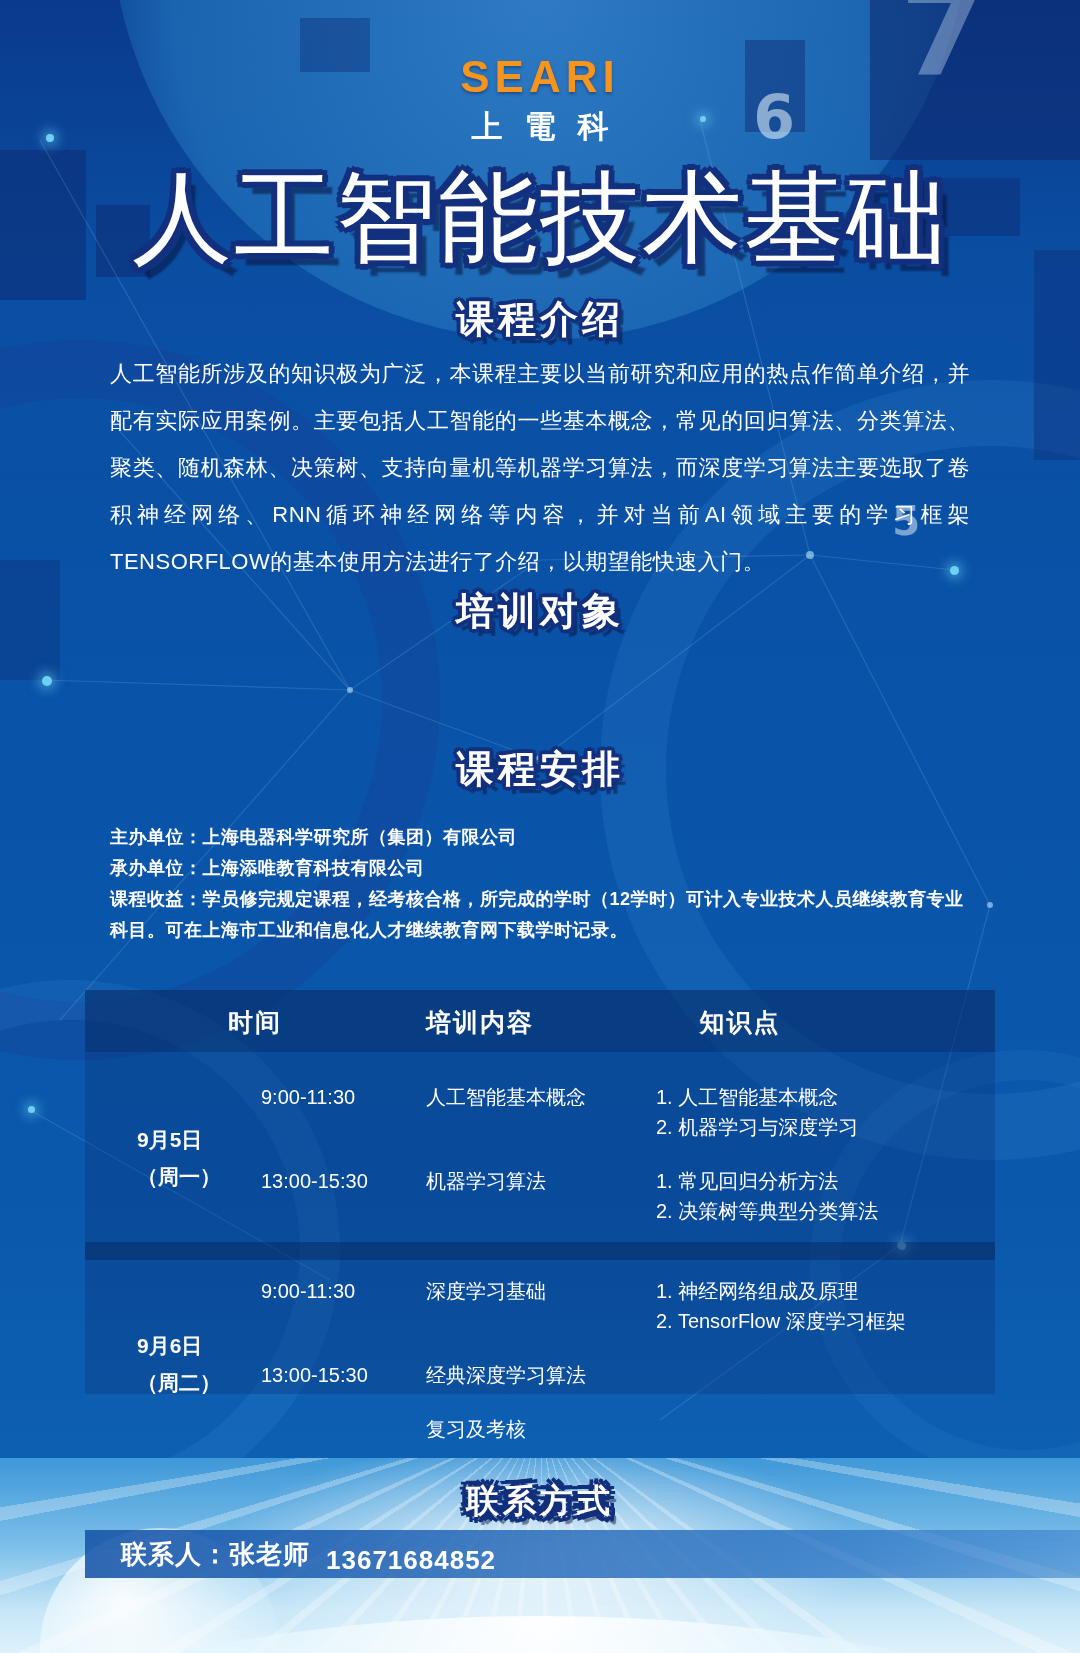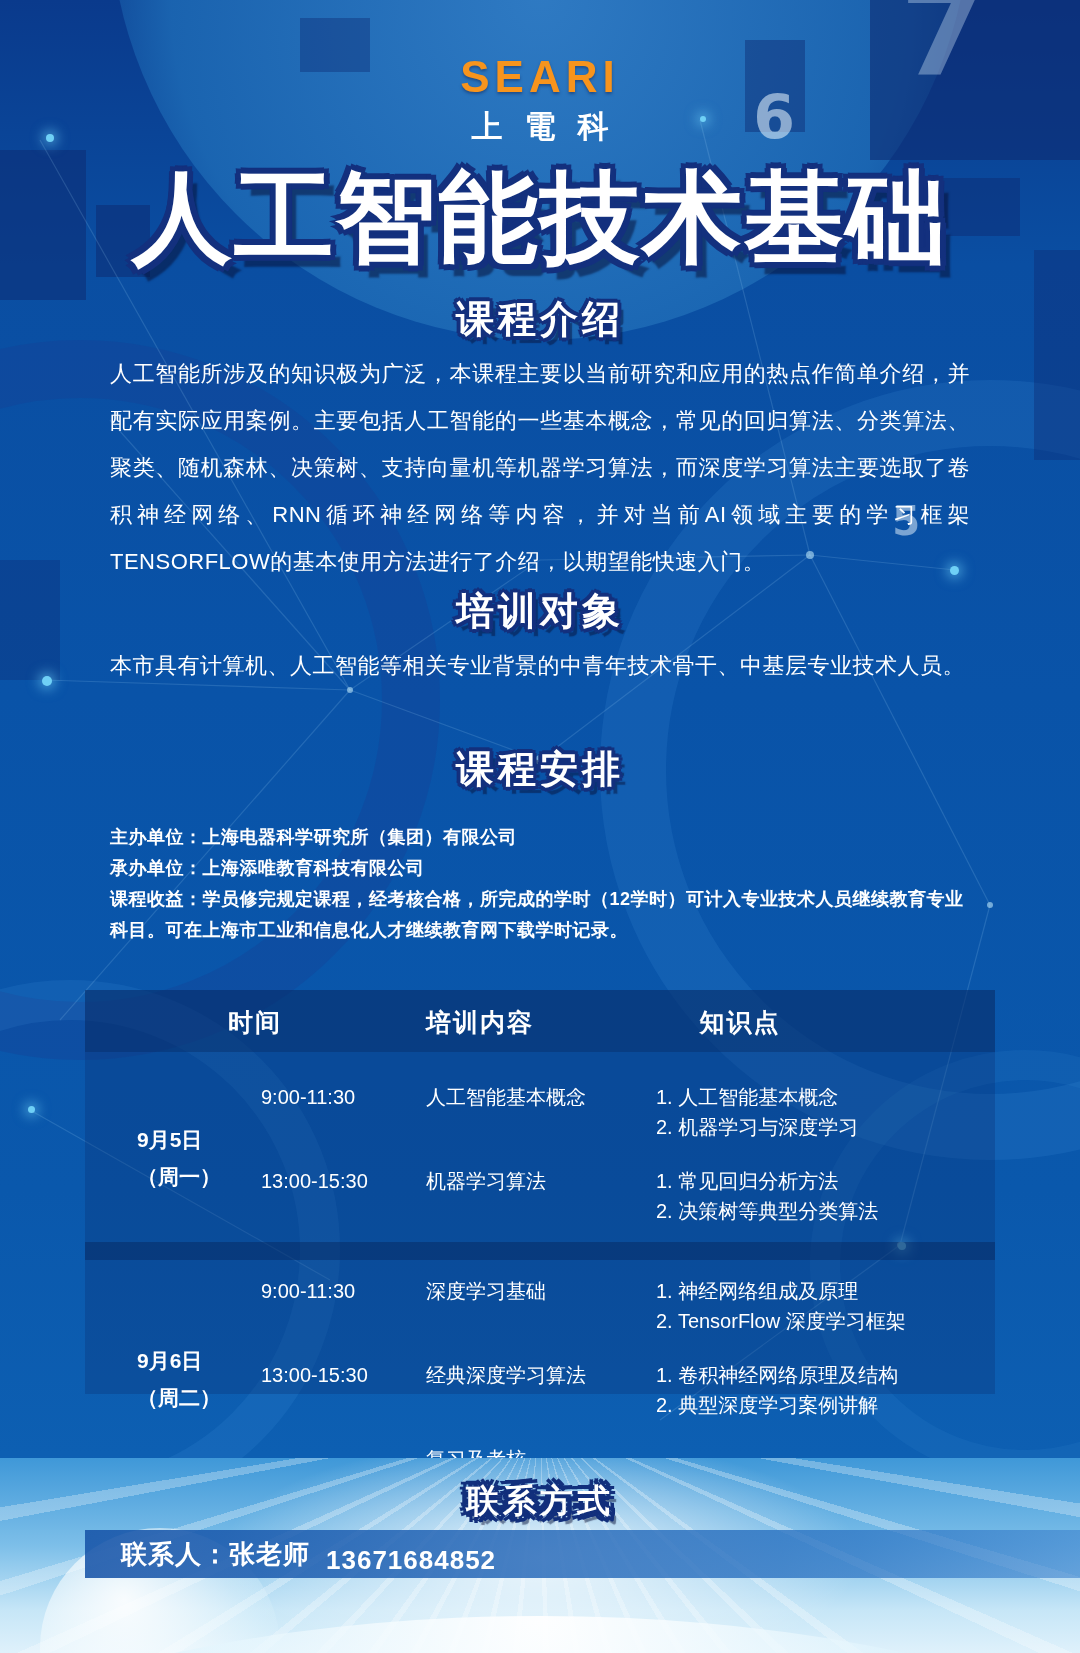--- a/index.html
+++ b/index.html
@@ -34,21 +34,21 @@
   .d5 { right:160px; top:498px; font-size:40px; color:rgba(235,248,255,.5); }
   .net { position:absolute; left:0; top:0; }
   .dot { position:absolute; border-radius:50%; background:#6fd0f6; box-shadow:0 0 12px 4px rgba(110,205,245,.55); }
   
   .logo-wrap { position:absolute; top:52px; width:100%; text-align:center; }
   .logo-brand { font-size:44px; font-weight:bold; letter-spacing:5px; color:#f7941d;
     text-shadow:0 2px 3px rgba(20,40,90,.5); }
   .logo-cn { margin-top:4px; font-family:"DejaVu Serif","Liberation Serif",serif; font-weight:bold;
     font-size:31px; letter-spacing:22px; padding-left:22px; color:#fff; }
   .title { position:absolute; top:152px; width:100%; text-align:center;
-    font-size:100px; font-weight:bold; letter-spacing:2px; color:#fff;
+    font-size:100px; font-weight:normal; letter-spacing:2px; color:#fff;
     text-shadow:-5px -5px 0 #13307e,5px -5px 0 #13307e,-5px 5px 0 #13307e,5px 5px 0 #13307e,
       0 -6px 0 #13307e,0 6px 0 #13307e,-6px 0 0 #13307e,6px 0 0 #13307e,10px 12px 2px rgba(8,18,58,.55); }
   .heading { position:absolute; width:100%; text-align:center; font-weight:bold; color:#fff;
     font-size:38px; letter-spacing:4px;
     text-shadow:-3px -3px 0 #13307e,3px -3px 0 #13307e,-3px 3px 0 #13307e,3px 3px 0 #13307e,
       0 -4px 0 #13307e,0 4px 0 #13307e,-4px 0 0 #13307e,4px 0 0 #13307e,6px 7px 1px rgba(8,18,58,.5); }
   .h-intro { top:294px; }
   .h-audience { top:586px; }
   .h-schedule { top:744px; }
   
@@ -156,21 +156,20 @@
     <div class="logo-brand">SEARI</div>
     <div class="logo-cn">上電科</div>
   </div>
 
   <div class="title">人工智能技术基础</div>
 
   <div class="heading h-intro">课程介绍</div>
   <div class="body-text intro-body">人工智能所涉及的知识极为广泛，本课程主要以当前研究和应用的热点作简单介绍，并配有实际应用案例。主要包括人工智能的一些基本概念，常见的回归算法、分类算法、聚类、随机森林、决策树、支持向量机等机器学习算法，而深度学习算法主要选取了卷积神经网络、RNN循环神经网络等内容，并对当前AI领域主要的学习框架TENSORFLOW的基本使用方法进行了介绍，以期望能快速入门。</div>
 
   <div class="heading h-audience">培训对象</div>
-  <div class="body-text audience-body">本市具有计算机、人工智能等相关专业背景的中青年技术骨干、中基层专业技术人员。</div>
 
   <div class="heading h-schedule">课程安排</div>
   <div class="info-block">
     <p class="info-line"><span>主办单位：</span><span>上海电器科学研究所（集团）有限公司</span></p>
     <p class="info-line"><span>承办单位：</span><span>上海添唯教育科技有限公司</span></p>
     <p class="info-line"><span>课程收益：</span><span>学员修完规定课程，经考核合格，所完成的学时（12学时）可计入专业技术人员继续教育专业科目。可在上海市工业和信息化人才继续教育网下载学时记录。</span></p>
   </div>
 
   <div class="table-panel">
     <div class="thead">
@@ -217,24 +216,20 @@
             <div class="time-cell">9:00-11:30</div>
             <div class="content-cell">深度学习基础</div>
             <div class="points">
               <div>1. 神经网络组成及原理</div>
               <div>2. TensorFlow 深度学习框架</div>
             </div>
           </div>
           <div class="session">
             <div class="time-cell">13:00-15:30</div>
             <div class="content-cell">经典深度学习算法</div>
-            <div class="points">
-              <div>1. 卷积神经网络原理及结构</div>
-              <div>2. 典型深度学习案例讲解</div>
-            </div>
           </div>
           <div class="session">
             <div class="time-cell"></div>
             <div class="content-cell">复习及考核</div>
             <div class="points"></div>
           </div>
         </div>
       </div>
 
     </div>

